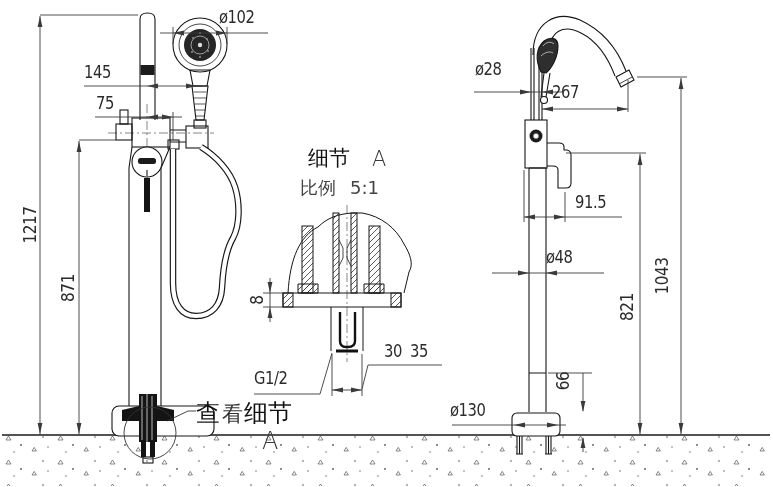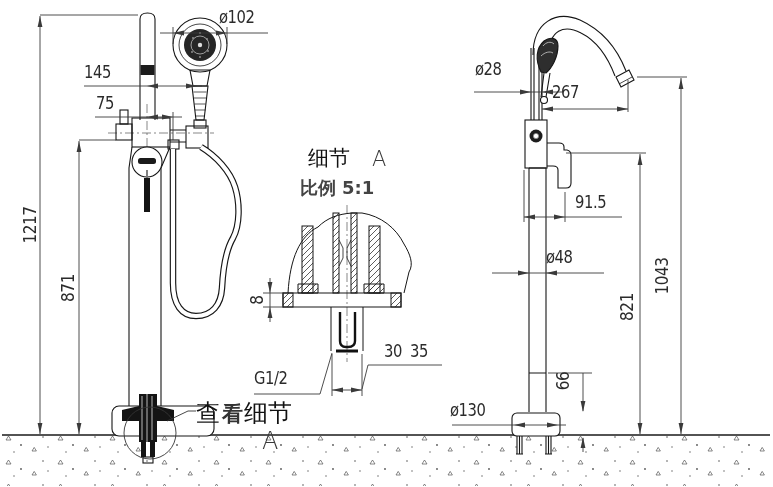--- a/index.html
+++ b/index.html
@@ -3,21 +3,21 @@
 <meta charset="utf-8">
 <style>
   html,body{margin:0;padding:0;background:#fff;}
   #sheet{position:relative;width:773px;height:487px;background:#fff;overflow:hidden;
          font-family:"DejaVu Sans",sans-serif;color:#222;}
   #linework{position:absolute;left:0;top:0;}
   .dim{position:absolute;font-size:18px;letter-spacing:-0.5px;color:#2b2b2b;
        transform:scaleX(0.82);transform-origin:left top;white-space:nowrap;line-height:1;}
   .dim.rot{transform:translate(-50%,-50%) rotate(-90deg) scaleX(0.85);transform-origin:center center;}
   .cjk-bold{position:absolute;font-weight:normal;color:#111;white-space:nowrap;line-height:1;}
-  .cjk-light{position:absolute;font-weight:700;color:#444;white-space:nowrap;line-height:1;}
+  .cjk-light{position:absolute;font-weight:400;color:#444;white-space:nowrap;line-height:1;}
   .letter{position:absolute;font-weight:300;color:#3a3a3a;line-height:1;}
 </style>
 </head>
 <body>
 
 <div id="sheet">
 
 <svg id="linework" width="773" height="487" viewBox="0 0 773 487">
   <defs>
     <pattern id="hatch" width="6" height="6" patternUnits="userSpaceOnUse">
@@ -220,21 +220,21 @@
 
   <span class="dim rot" style="left:30px;top:225px;">1217</span>
   <span class="dim rot" style="left:68px;top:288px;">871</span>
   <span class="dim" style="left:84px;top:63px;">145</span>
   <span class="dim" style="left:96px;top:94px;">75</span>
   <span class="dim" style="left:219px;top:8px;">ø102</span>
 
   <span class="cjk-bold" style="left:308px;top:148px;font-size:21px;">细节</span>
   <span class="letter" style="left:372px;top:149px;font-size:21px;">A</span>
   <span class="cjk-light" style="left:300px;top:179px;font-size:18px;">比例</span>
-  <span class="cjk-light" style="left:342px;top:179px;font-size:18px;">5:1</span>
+  <span class="cjk-light" style="left:350px;top:179px;font-size:18px;">5:1</span>
   <span class="dim rot" style="left:257px;top:300px;">8</span>
   <span class="dim" style="left:384px;top:342px;">30</span>
   <span class="dim" style="left:410px;top:342px;">35</span>
   <span class="dim" style="left:254px;top:369px;">G1/2</span>
 
   <span class="dim" style="left:475px;top:60px;">ø28</span>
   <span class="dim" style="left:552px;top:83px;">267</span>
   <span class="dim" style="left:575px;top:193px;">91.5</span>
   <span class="dim" style="left:546px;top:248px;">ø48</span>
   <span class="dim rot" style="left:627px;top:307px;">821</span>

